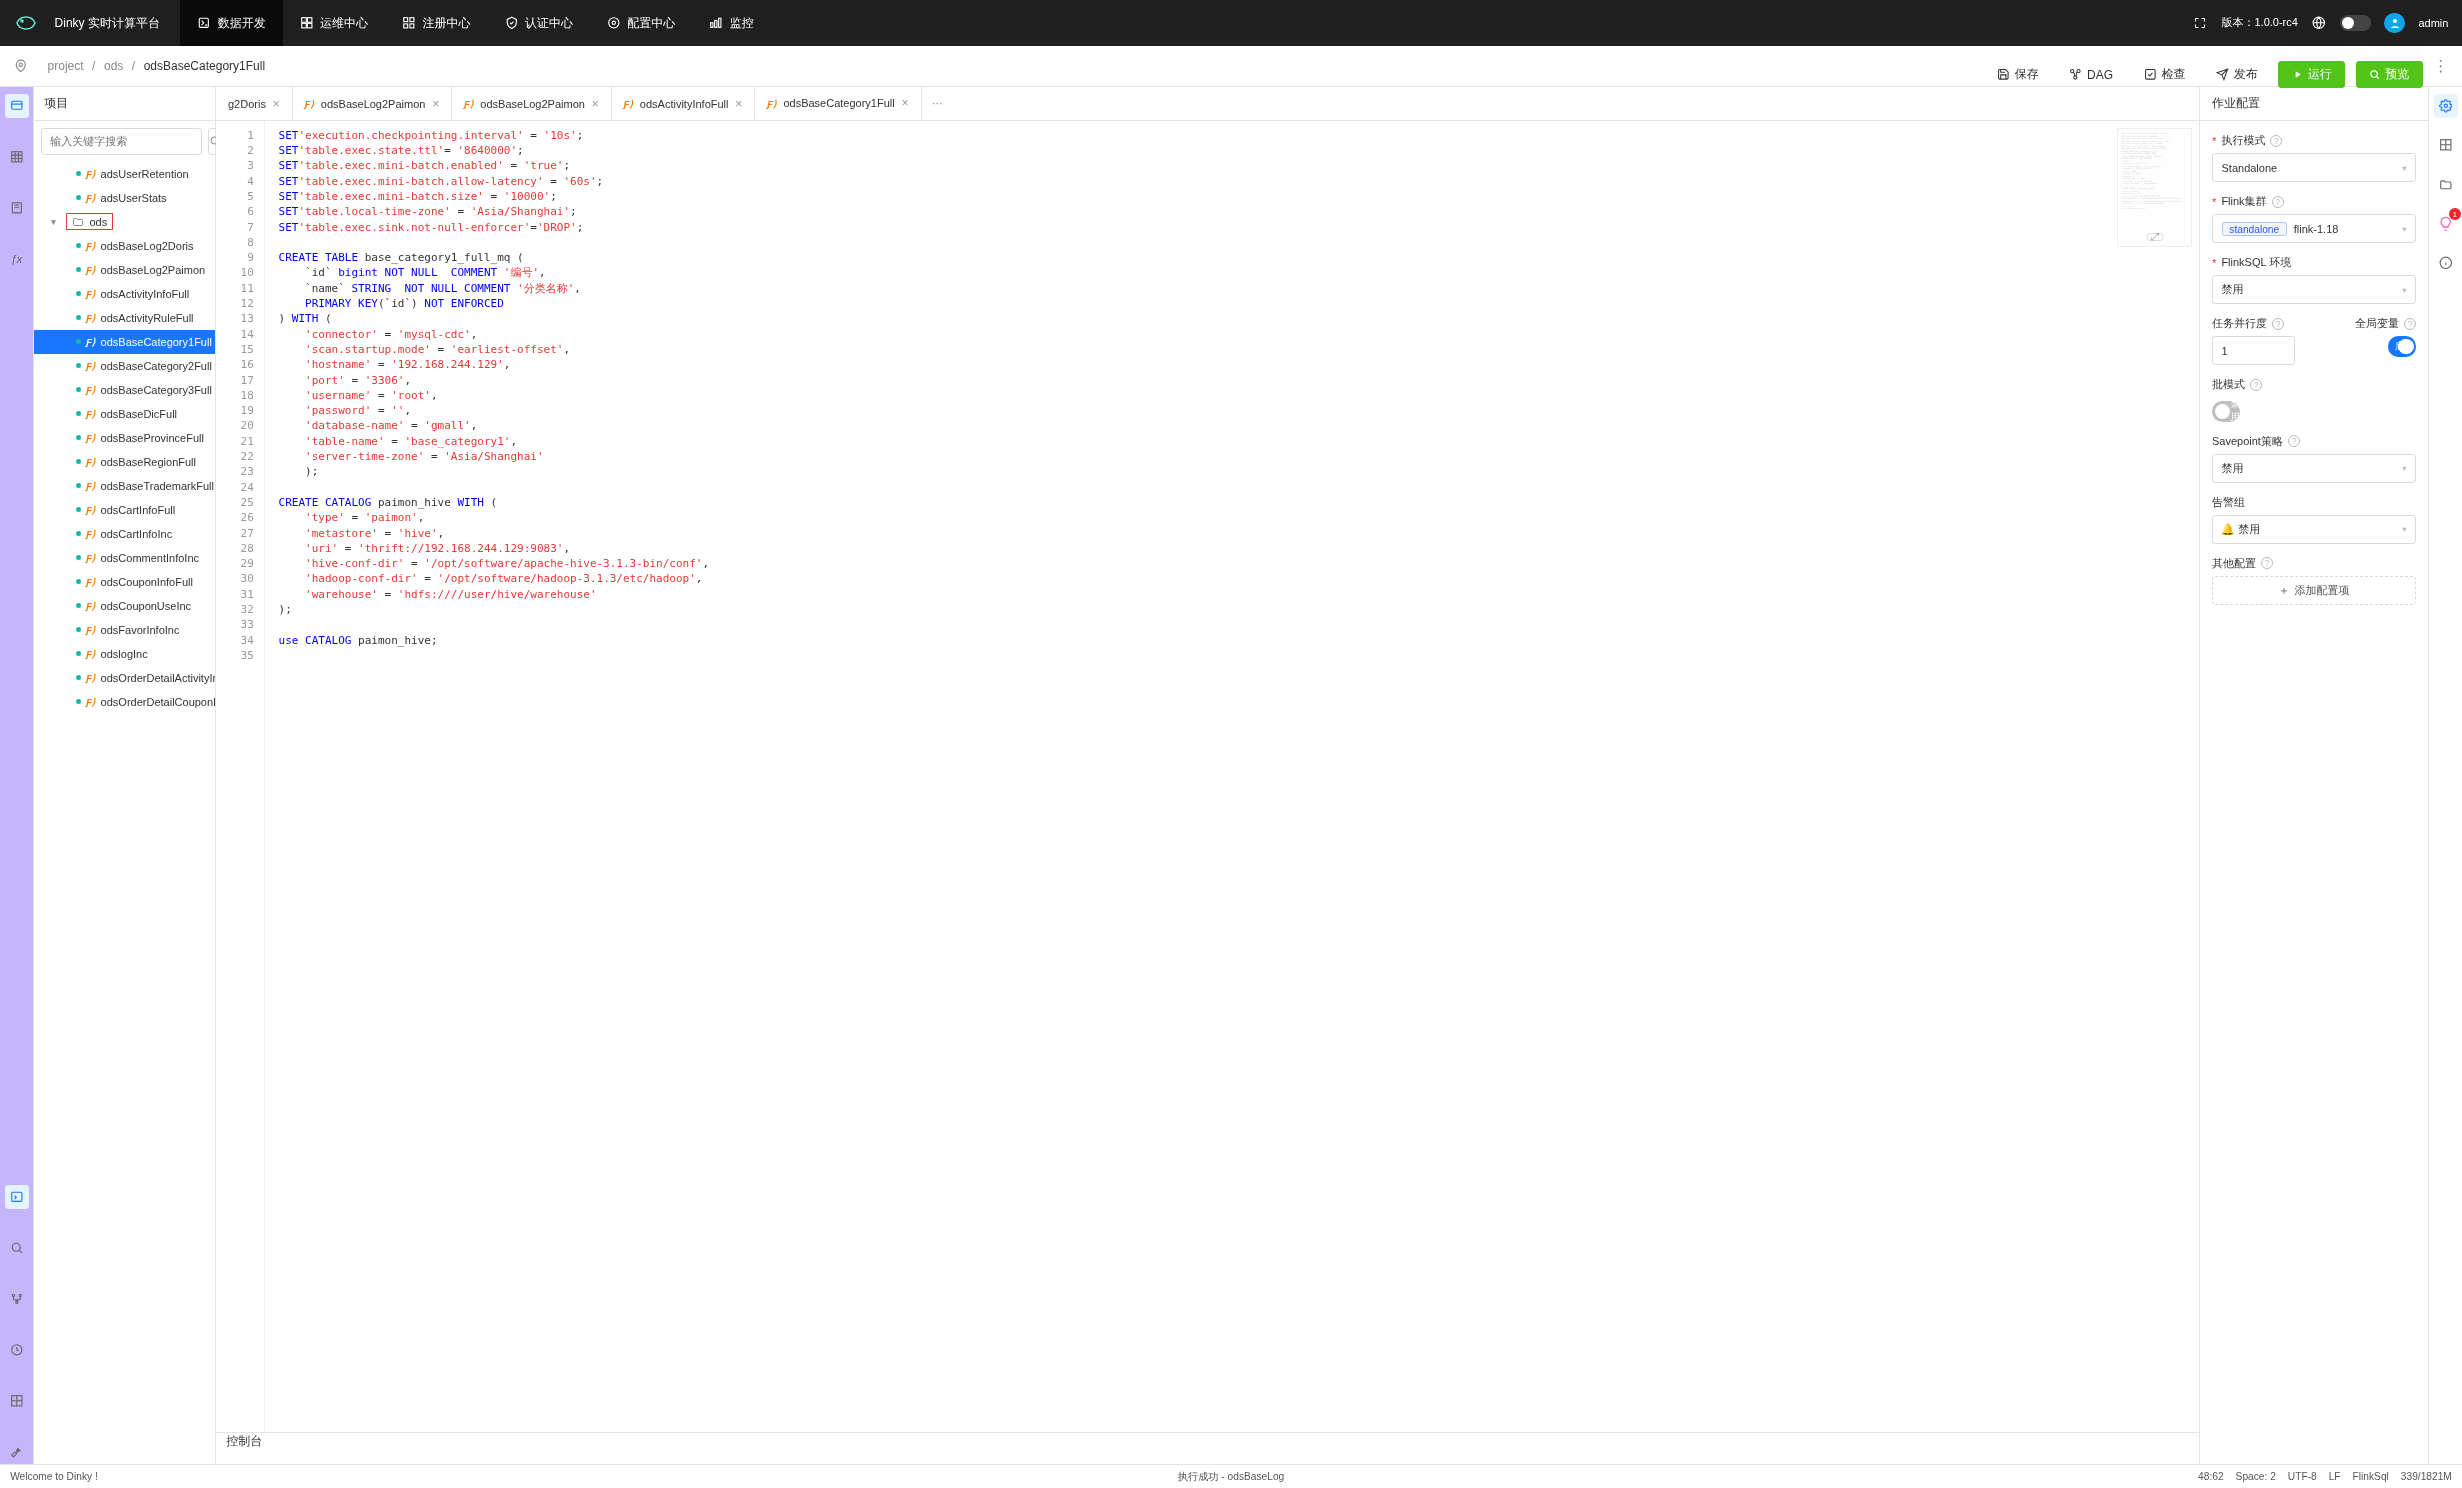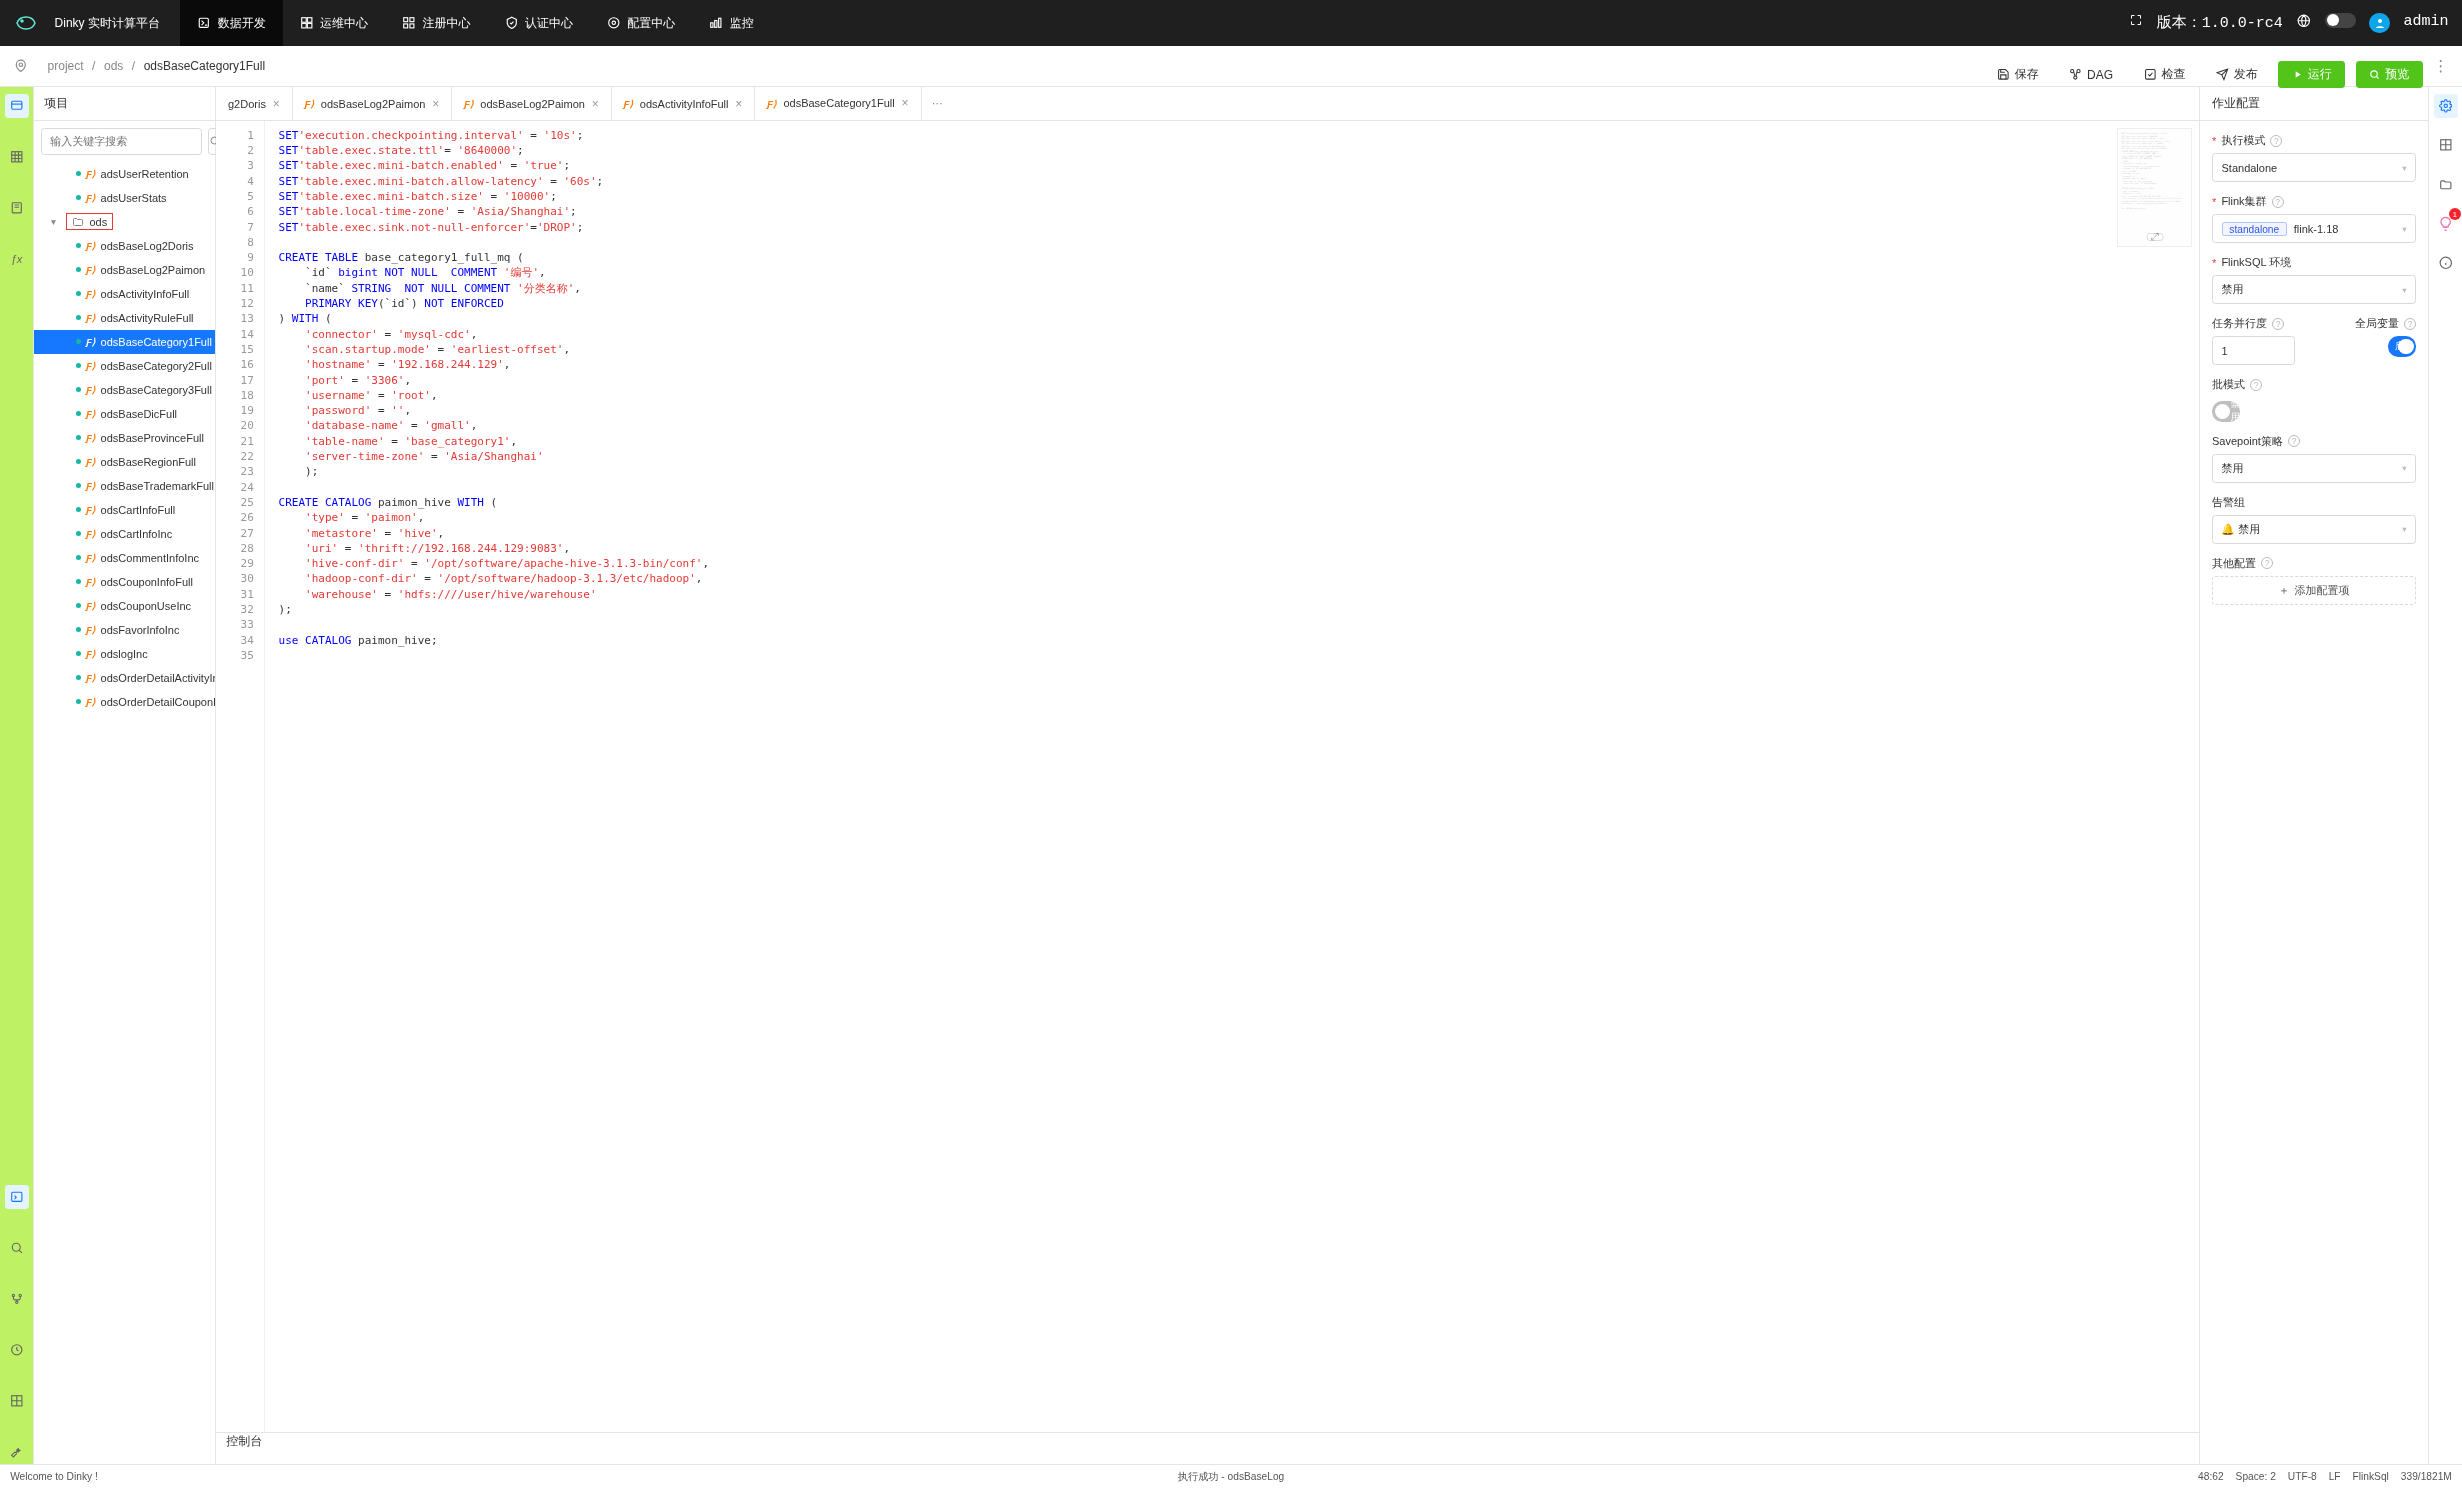--- a/index.html
+++ b/index.html
@@ -7,40 +7,40 @@
 .app { display: flex; flex-direction: column; height: 100vh; }
 
 
 .topnav { background: #1f1f1f; color: #fff; height: 46px; display: flex; align-items: center; padding: 0 13.6px; }
 .logo-icon { width: 24px; height: 24px; margin-right: 17px; }
 .brand { font-size: 12px; margin-right: 20.4px; }
 .nav-items { display: flex; gap: 0; }
 .nav-item { padding: 0 17px; height: 46px; display: flex; align-items: center; gap: 6.8px; font-size: 12px; cursor: pointer; }
 .nav-item.active { background: #0a0a0a; }
 .nav-item-icon { width: 13.6px; height: 13.6px; }
-.topnav-right { margin-left: auto; display: flex; align-items: flex-start; gap: 13.6px; font-size: 15px; font-family: Liberation Mono, monospace; }
+.topnav-right { margin-left: auto; display: flex; align-items: center; gap: 13.6px; font-size: 11px; }
 .topnav-right .icon-btn { width: 15.3px; height: 15.3px; display: inline-flex; align-items: center; justify-content: center; }
 .avatar { width: 20.4px; height: 20.4px; border-radius: 50%; background: #0ea5e9; display: flex; align-items: center; justify-content: center; font-size: 9.3px; }
 .theme-toggle { width: 30.5px; height: 15.3px; background: #444; border-radius: 7.6px; position: relative; }
 .theme-toggle::after { content: ''; width: 12px; height: 12px; background: #fff; border-radius: 50%; position: absolute; left: 1.7px; top: 1.7px; }
 
 
 .breadcrumb-bar { height: 41px; display: flex; align-items: center; padding: 0 13.6px; border-bottom: 0.8px solid #e5e5e5; }
 .breadcrumb { display: flex; align-items: center; gap: 8.5px; font-size: 12px; color: #888; margin-left: 20.4px; }
 .breadcrumb .current { color: #333; font-weight: 500; }
 .breadcrumb-right { margin-left: auto; display: flex; gap: 10.2px; align-items: center; }
 .action-btn { display: flex; align-items: center; gap: 5.1px; padding: 5.1px 10.2px; font-size: 12px; cursor: pointer; color: #333; margin-top: 17px; }
 .action-btn.run { background: #52c41a; color: #fff; border-radius: 3.4px; padding: 5.1px 13.6px; }
 .action-btn.preview { background: #52c41a; color: #fff; border-radius: 3.4px; padding: 5.1px 13.6px; }
 
 
 .main { flex: 1; display: flex; overflow: hidden; }
 
 
-.left-rail { width: 34px; background: #bef264; border-right: 0.8px solid #e5e5e5; display: flex; flex-direction: column; align-items: center; padding-top: 6.8px; gap: 27px; }
+.left-rail { width: 34px; background: #c4b5fd; border-right: 0.8px solid #e5e5e5; display: flex; flex-direction: column; align-items: center; padding-top: 6.8px; gap: 27px; }
 .left-rail .rail-icon { width: 24px; height: 24px; display: flex; align-items: center; justify-content: center; color: #666; cursor: pointer; border-radius: 3.4px; }
 .left-rail .rail-icon.active { background: #e6f4ff; color: #1677ff; }
 .left-rail .spacer { flex: 1; }
 
 
 .tree-panel { width: 182px; border-right: 0.8px solid #e5e5e5; display: flex; flex-direction: column; }
 .tree-header { height: 34px; display: flex; align-items: center; padding: 0 10.2px; font-size: 12px; font-weight: 500; border-bottom: 0.8px solid #e5e5e5; }
 .tree-search { padding: 6.8px; display: flex; gap: 6px; }
 .tree-search input { flex: 1; height: 27px; border: 0.8px solid #d9d9d9; border-radius: 3.4px; padding: 0 8.5px; font-size: 11px; }
 .tree-search .search-btn { width: 27px; height: 27px; border: 0.8px solid #d9d9d9; border-radius: 3.4px; display: flex; align-items: center; justify-content: center; color: #888; }

